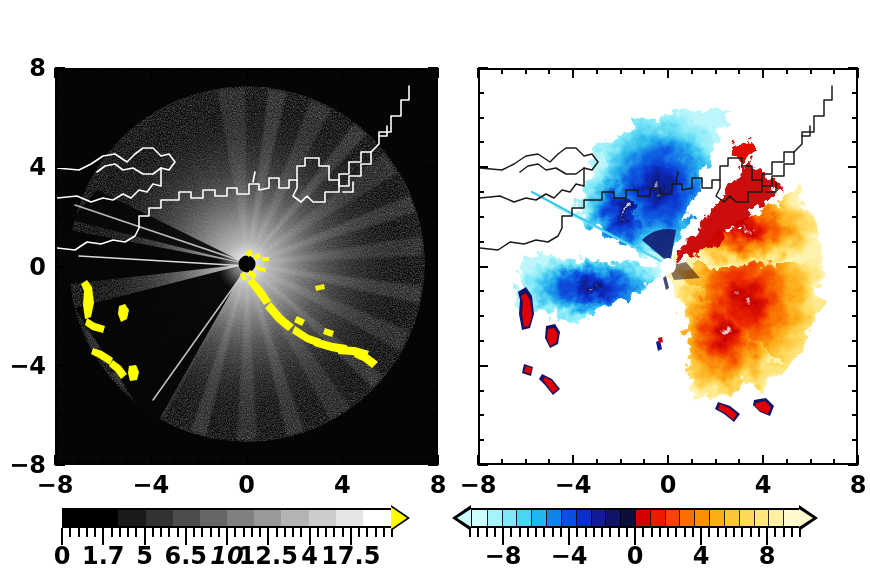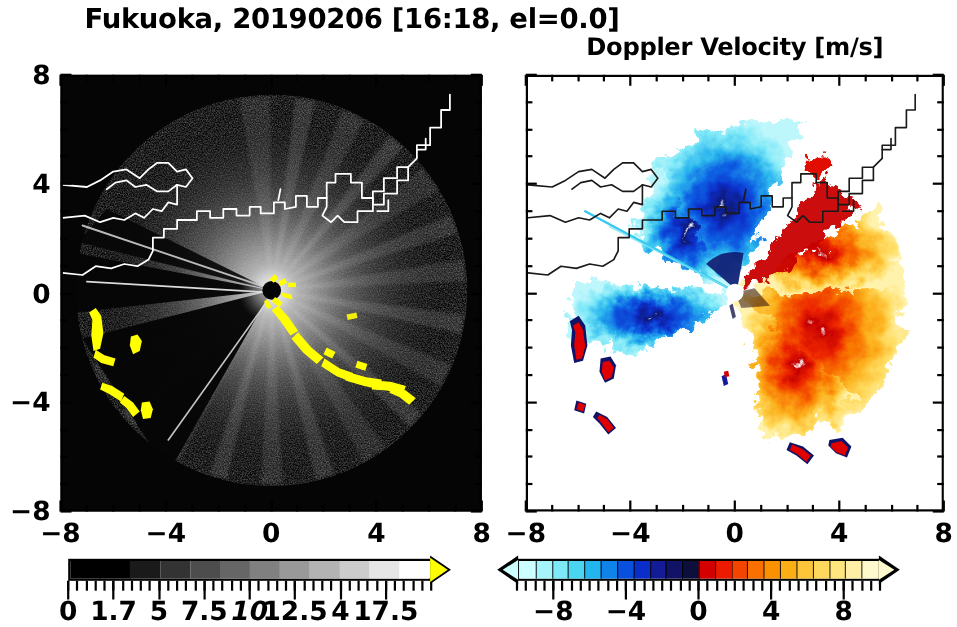--- a/index.html
+++ b/index.html
@@ -52,23 +52,21 @@
   .cbtick{position:absolute;width:2px;background:#000;}
   .cblabel{position:absolute;font-size:24px;font-weight:bold;color:#000;
            white-space:nowrap;transform:translateX(-50%);}
   .coast{position:absolute;inset:0;}
 </style>
 </head>
 <body>
 
 <div class="fig">
 
-  <div id="main-title">Fukuoka, 20190206 [16:18, el=0.0]</div>
-
-  <div id="dop-title" class="panel-title">Doppler Velocity [m/s]</div>
+
 
   <div id="snr-panel" class="panel">
     <div class="plotinner">
       <svg width="379" height="393" viewBox="0 0 379 393">
         <defs>
           <radialGradient id="gSNR" cx="50%" cy="50%" r="50%">
             <stop offset="0%" stop-color="#ffffff" stop-opacity="1"></stop>
             <stop offset="4%" stop-color="#f2f2f2" stop-opacity="1"></stop>
             <stop offset="14%" stop-color="#d0d0d0" stop-opacity=".95"></stop>
             <stop offset="28%" stop-color="#a8a8a8" stop-opacity=".85"></stop>
@@ -587,21 +585,21 @@
       <div class="cbtick" style="left: 374.5px; top: 528px; height: 9px;"></div>
       <div class="cbtick" style="left: 382.75px; top: 528px; height: 9px;"></div>
       <div class="cbtick" style="left: 391px; top: 528px; height: 9px;"></div>
       <div class="cbtick" style="left: 61px; top: 528px; height: 17px;"></div>
       <div class="cblabel" style="left: 62px; top: 542px;">0</div>
       <div class="cbtick" style="left: 102.25px; top: 528px; height: 17px;"></div>
       <div class="cblabel" style="left: 103.25px; top: 542px;">1.7</div>
       <div class="cbtick" style="left: 143.5px; top: 528px; height: 17px;"></div>
       <div class="cblabel" style="left: 144.5px; top: 542px;">5</div>
       <div class="cbtick" style="left: 184.75px; top: 528px; height: 17px;"></div>
-      <div class="cblabel" style="left: 185.75px; top: 542px;">7.5</div>
+      <div class="cblabel" style="left: 185.75px; top: 542px;">6.5</div>
       <div class="cbtick" style="left: 226px; top: 528px; height: 17px;"></div>
       <div class="cblabel" style="left: 227px; top: 542px; font-style: italic;">10</div>
       <div class="cbtick" style="left: 267.25px; top: 528px; height: 17px;"></div>
       <div class="cblabel" style="left: 268.25px; top: 542px;">12.5</div>
       <div class="cbtick" style="left: 308.5px; top: 528px; height: 17px;"></div>
       <div class="cblabel" style="left: 309.5px; top: 542px;">4</div>
       <div class="cbtick" style="left: 349.75px; top: 528px; height: 17px;"></div>
       <div class="cblabel" style="left: 350.75px; top: 542px;">17.5</div>
       <div class="arrow-r" style="left: 799px; top: 505px; position: absolute; border-top: 13px solid transparent; border-bottom: 13px solid transparent; border-left: 19px solid rgb(0, 0, 0);"></div>
       <div class="arrow-r" style="left: 799px; top: 509px; position: absolute; border-top: 9px solid transparent; border-bottom: 9px solid transparent; border-left: 14px solid rgb(255, 250, 206); z-index: 1;"></div>

